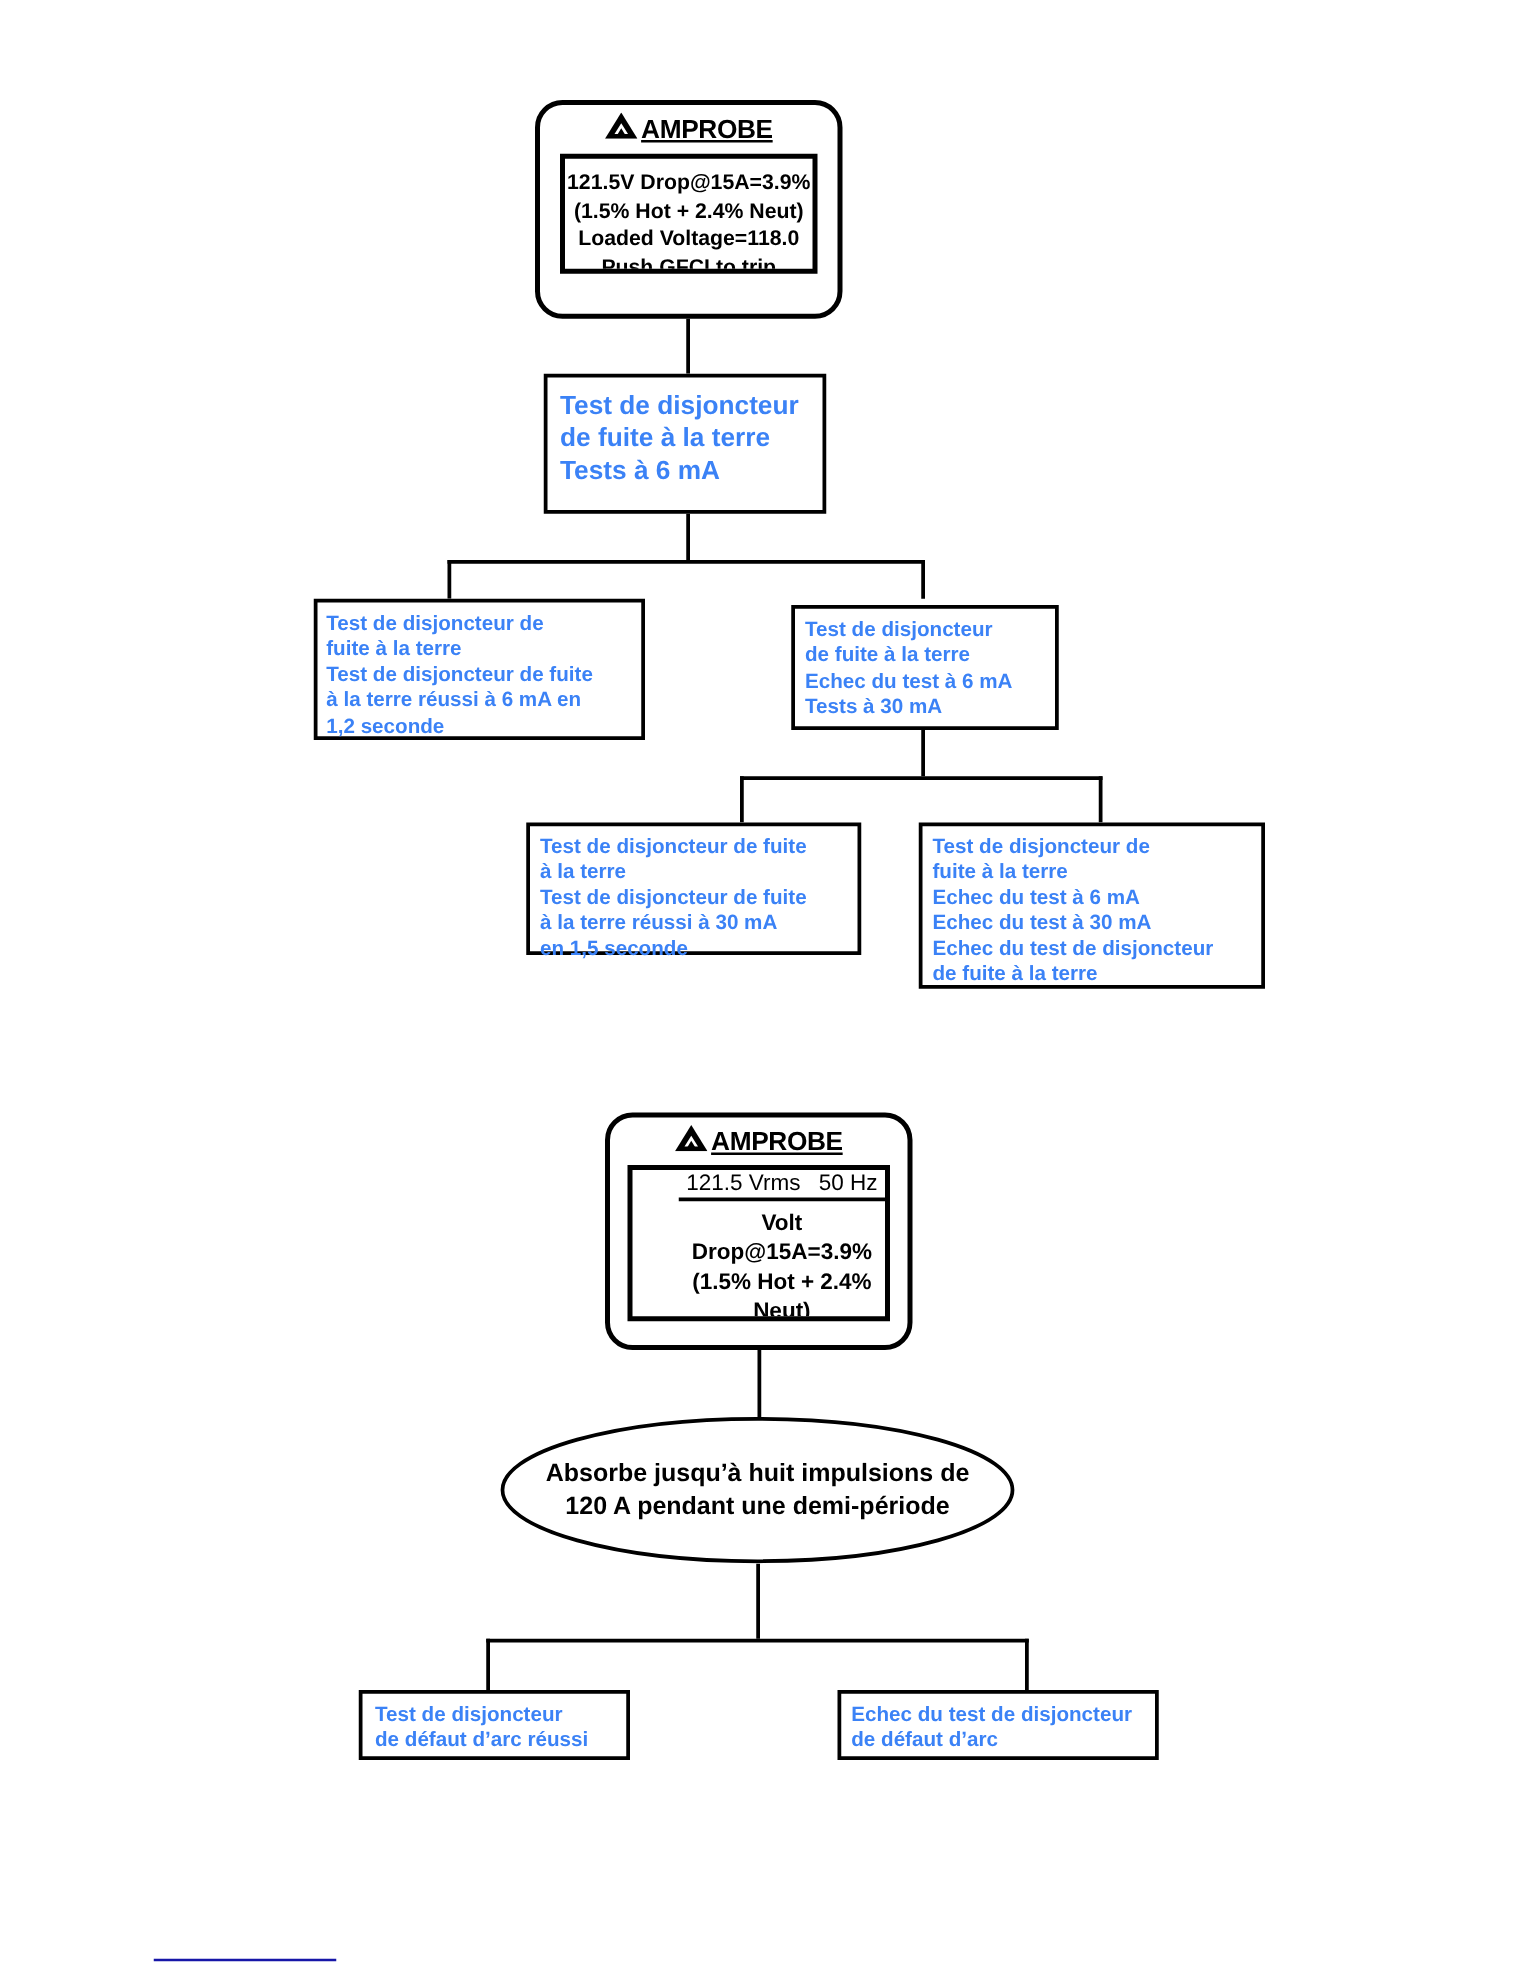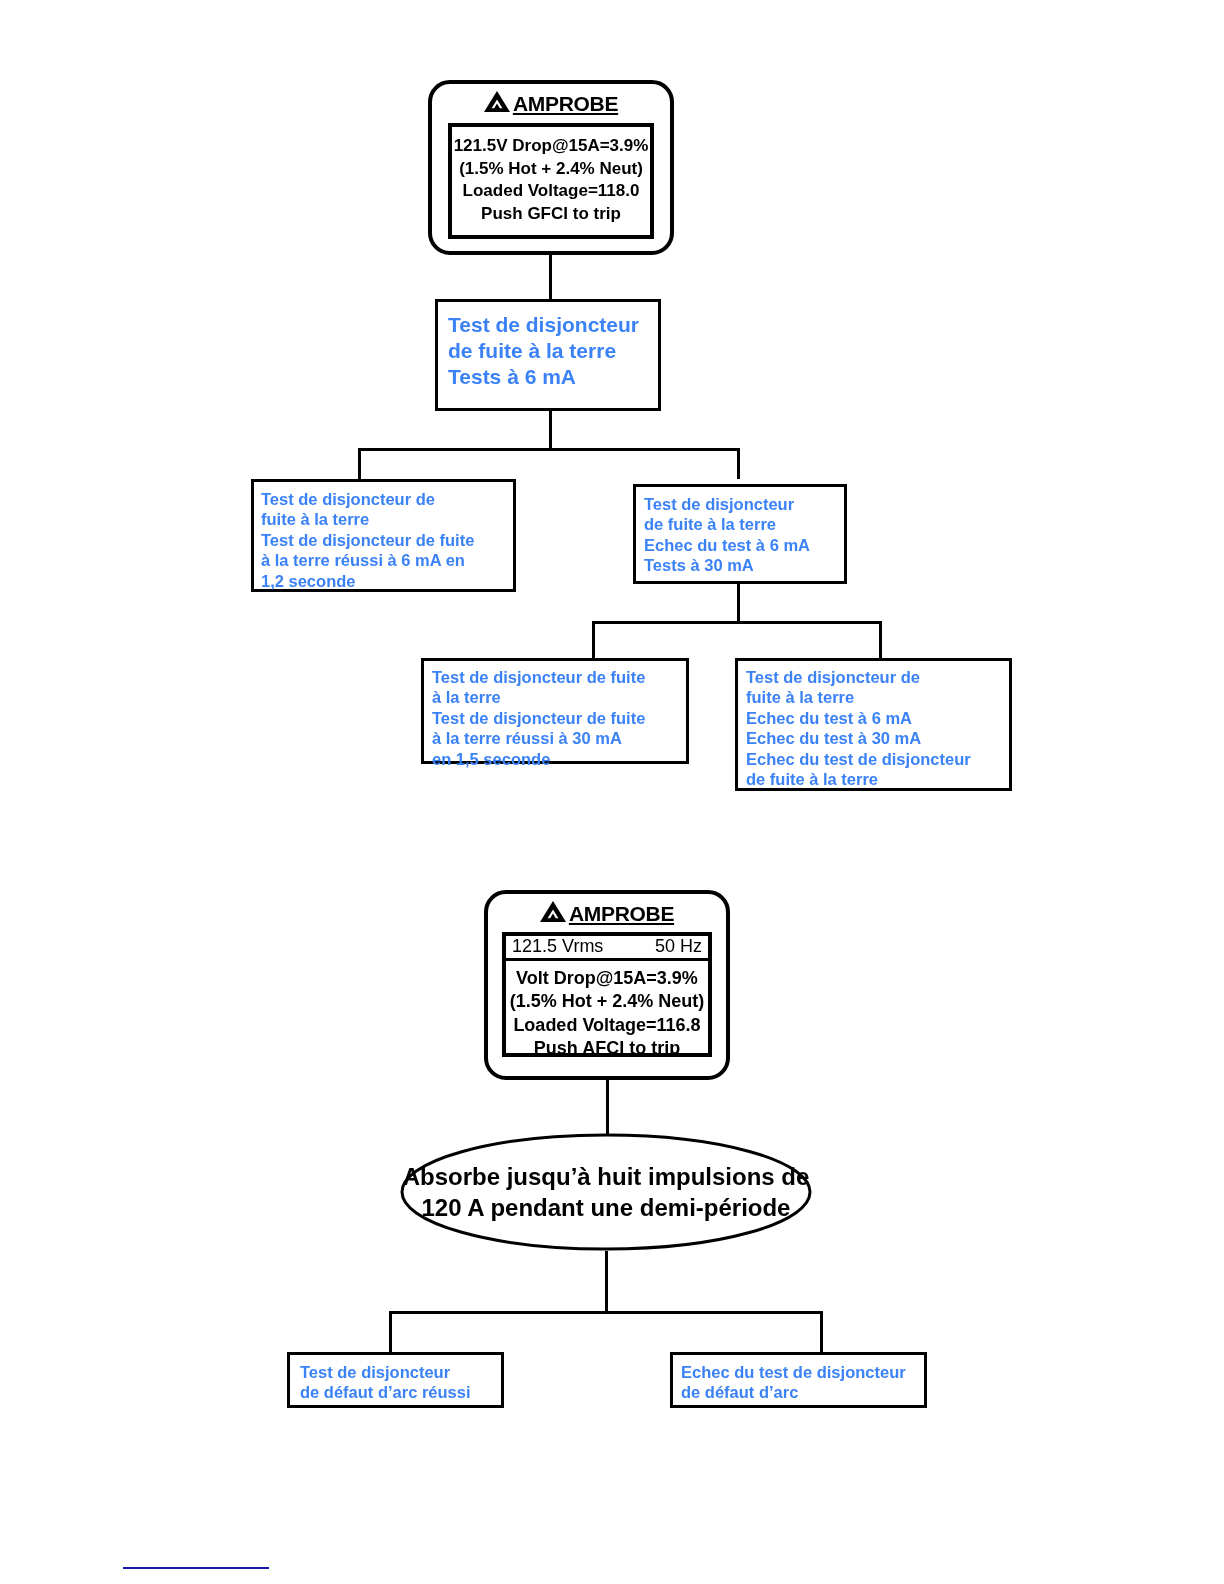--- a/index.html
+++ b/index.html
@@ -105,21 +105,21 @@
   }
   .ellipse-wrap svg { display: block; }
   .ellipse-label {
     position: absolute;
     left: 0;
     right: 0;
     top: 50%;
     transform: translateY(-50%);
     text-align: center;
     font-weight: bold;
-    font-size: 24px;
+    font-size: 20px;
     line-height: 1.30;
     white-space: pre-line;
     pointer-events: none;
   }
 
   
   .footer-rule {
     position: absolute;
     height: 2px;
     background: #1717a8;
@@ -134,21 +134,21 @@
     <div class="meter-brand">
       <span class="brand-mark">
         <svg width="26" height="21" viewBox="0 0 26 21" aria-hidden="true">
           <path d="M13 0 L26 21 L0 21 Z" fill="#000000"></path>
           <path d="M13 8.5 L18.4 17.2 L7.6 17.2 Z" fill="#ffffff"></path>
           <path d="M13 12.6 L16.4 18.2 L9.6 18.2 Z" fill="#000000"></path>
         </svg>
       </span>
       <span class="brand-text">AMPROBE</span>
     </div>
-    <div class="lcd" style="left:16px; top:39px; right:16px; height:116px;">
+    <div class="lcd" style="left:16px; top:39px; right:16px; height:96px;">
       <div class="lcd-body tight">121.5V Drop@15A=3.9%
 (1.5% Hot + 2.4% Neut)
 Loaded Voltage=118.0
 Push GFCI to trip</div>
     </div>
   </div>
 
   <div class="line-v" style="left:549px; top:255px; height:44px;"></div>
 
   <div class="box" style="left:435px; top:299px; width:226px; height:112px; font-size:21px; padding:10px 0 0 10px;">
@@ -203,21 +203,21 @@
     <div class="meter-brand">
       <span class="brand-mark">
         <svg width="26" height="21" viewBox="0 0 26 21" aria-hidden="true">
           <path d="M13 0 L26 21 L0 21 Z" fill="#000000"></path>
           <path d="M13 8.5 L18.4 17.2 L7.6 17.2 Z" fill="#ffffff"></path>
           <path d="M13 12.6 L16.4 18.2 L9.6 18.2 Z" fill="#000000"></path>
         </svg>
       </span>
       <span class="brand-text">AMPROBE</span>
     </div>
-    <div class="lcd" style="left:14px; top:38px; right:14px; height:125px;">
+    <div class="lcd" style="left:14px; top:38px; right:14px; height:125px;padding-left:37px;">
       <div class="lcd-header">
         <span>121.5 Vrms</span>
         <span>50 Hz</span>
       </div>
       <div class="lcd-body">Volt Drop@15A=3.9%
 (1.5% Hot + 2.4% Neut)
 Loaded Voltage=116.8
 Push AFCI to trip</div>
     </div>
   </div>

